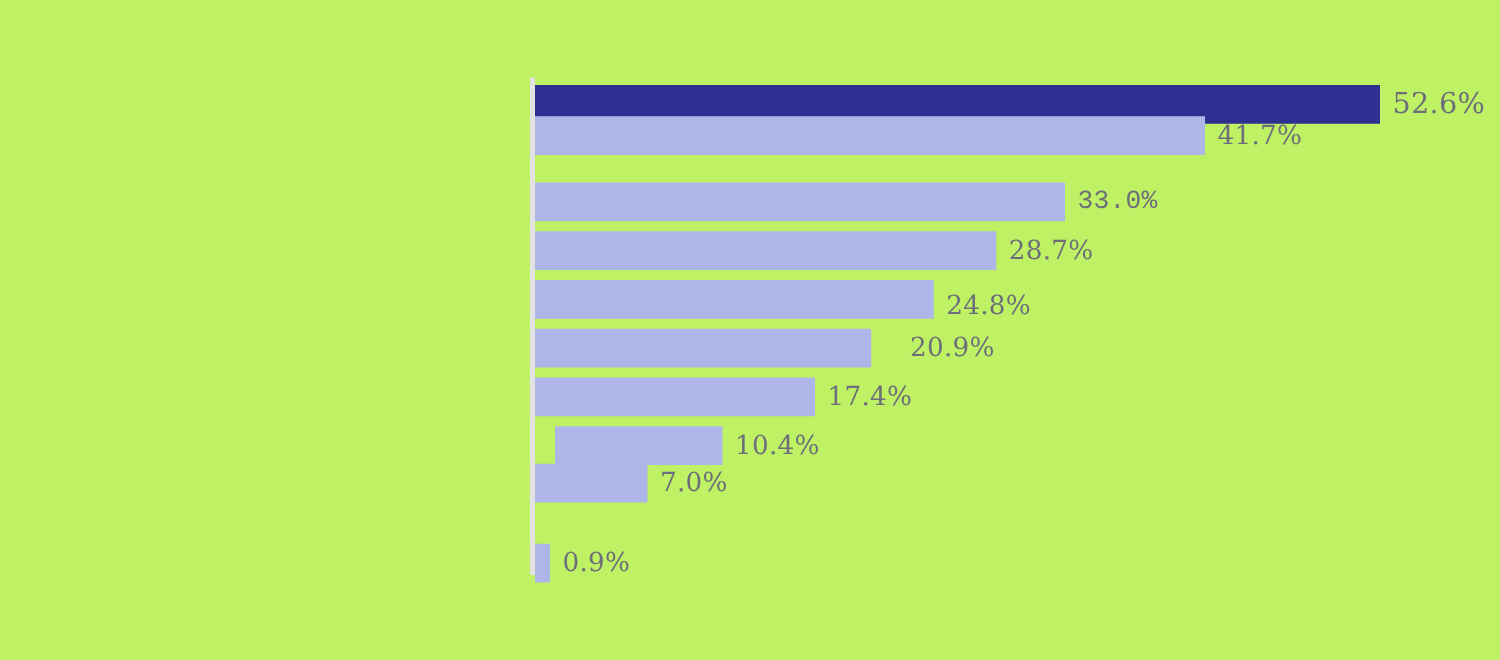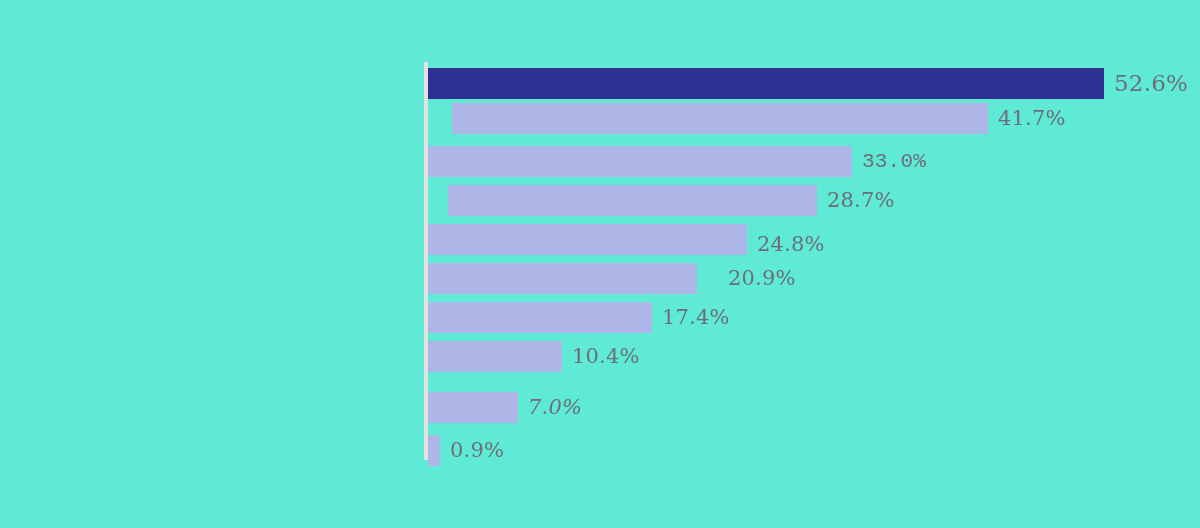--- a/index.html
+++ b/index.html
@@ -11,21 +11,21 @@
     width: 1200px;
     height: 528px;
     overflow: hidden;
     font-family: "DejaVu Serif", "Liberation Serif", serif;
   }
 
   #chart-root {
     position: relative;
     width: 1200px;
     height: 528px;
-    background: #5eead4;
+    background: #bef264;
   }
 
   
   #plot-area {
     position: absolute;
     left: 424px;
     top: 62px;
     width: 776px;
     height: 402px;
   }
@@ -70,49 +70,49 @@
 <body>
 
 <div id="chart-root">
   <div id="plot-area">
     <div id="y-axis-line"></div>
     <div id="bars-container">
         <div class="bar-row highlight" style="top: 6px;">
           <div class="bar" style="width: 676px; background: rgb(46, 49, 146);"></div>
           <span class="bar-label">52.6%</span>
         </div>
-        <div class="bar-row" style="top: 41px; padding-left: 24px;">
+        <div class="bar-row" style="top: 31px;">
           <div class="bar" style="width: 536px; background: rgb(174, 181, 231);"></div>
           <span class="bar-label">41.7%</span>
         </div>
         <div class="bar-row" style="top: 84px; font-family: Liberation Mono, monospace;">
           <div class="bar" style="width: 424px; background: rgb(174, 181, 231);"></div>
           <span class="bar-label">33.0%</span>
         </div>
-        <div class="bar-row" style="top: 123px; margin-left: 20px;">
+        <div class="bar-row" style="top: 123px;">
           <div class="bar" style="width: 369px; background: rgb(174, 181, 231);"></div>
           <span class="bar-label">28.7%</span>
         </div>
         <div class="bar-row" style="top: 162px; align-items: flex-end;">
           <div class="bar" style="width: 319px; background: rgb(174, 181, 231);"></div>
           <span class="bar-label">24.8%</span>
         </div>
         <div class="bar-row" style="top: 201px; gap: 21px;">
           <div class="bar" style="width: 269px; background: rgb(174, 181, 231);"></div>
           <span class="bar-label">20.9%</span>
         </div>
         <div class="bar-row" style="top: 240px; justify-content: space-between;">
           <div class="bar" style="width: 224px; background: rgb(174, 181, 231);"></div>
           <span class="bar-label">17.4%</span>
         </div>
-        <div class="bar-row" style="top: 279px;">
+        <div class="bar-row" style="top: 279px; padding-left: 16px;">
           <div class="bar" style="width: 134px; background: rgb(174, 181, 231);"></div>
           <span class="bar-label">10.4%</span>
         </div>
-        <div class="bar-row" style="top: 330px; font-style: italic;">
+        <div class="bar-row" style="top: 309px;">
           <div class="bar" style="width: 90px; background: rgb(174, 181, 231);"></div>
           <span class="bar-label">7.0%</span>
         </div>
         <div class="bar-row" style="top: 373px;">
           <div class="bar" style="width: 12px; background: rgb(174, 181, 231);"></div>
           <span class="bar-label">0.9%</span>
         </div>
       </div>
   </div>
 </div>

